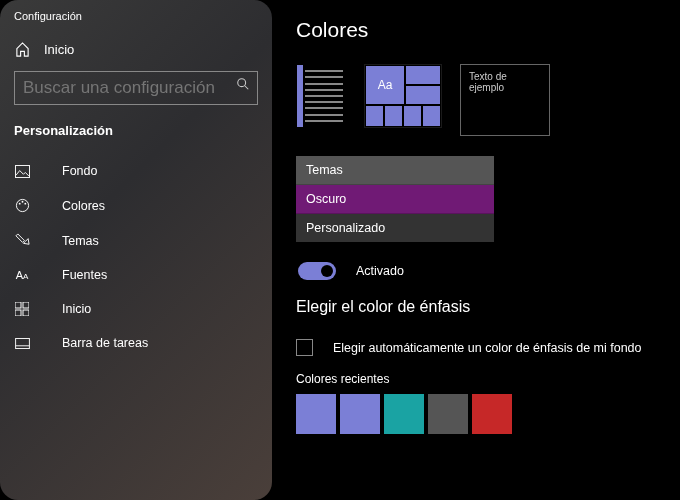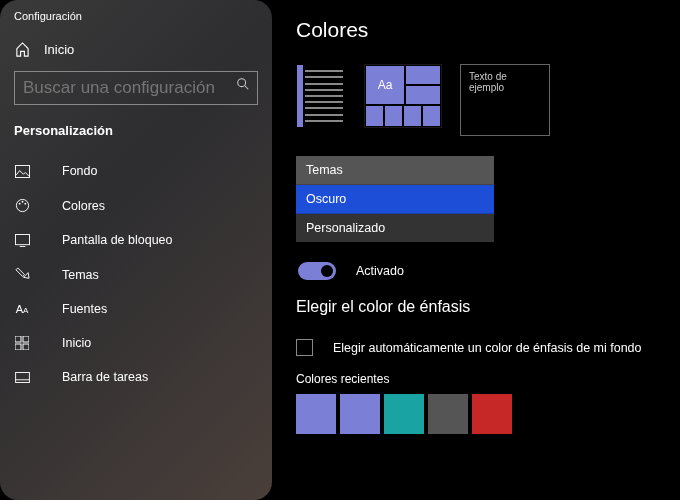--- a/index.html
+++ b/index.html
@@ -33,21 +33,21 @@
   .pv2-right { flex:1; display:flex; flex-direction:column;}
   .pv2-right div{flex:1; border:1px solid #000; background:#7b7fd6;}
   .pv2-bot { height:22px; display:flex;}
   .pv2-bot div{flex:1; border:1px solid #000; background:#7b7fd6;}
   .pv3 { width: 90px; height: 72px; border:1px solid #666; padding:6px 8px; font-size:10px; color:#ccc; }
 
   
   .dropdown { width: 198px; background:#333; margin-bottom: 0px; }
   .dd-item { padding: 7px 10px; font-size: 12.5px; cursor:pointer; border-bottom:1px solid rgba(0,0,0,0.2);}
   .dd-item.highlight { background:#555; }
-  .dd-item.selected { background:#1d4ed8; }
+  .dd-item.selected { background:#701a75; }
   .dd-item:last-child{border-bottom:none;}
   
   .obscured { font-size:12px; color:#777; margin-top:-2px; margin-left:2px; }
 
   
   .toggle-row { display:flex; align-items:center; gap:20px; margin:8px 0 18px 2px; }
   .toggle { width:38px; height:18px; border-radius:10px; background:#7b7fd6; position:relative; cursor:pointer;}
   .toggle-knob { width:12px; height:12px; background:#000; border-radius:50%; position:absolute; top:3px; right:3px;}
   .toggle-label{ font-size:12.5px; }
 
@@ -98,29 +98,20 @@
   <div class="nav-item">
     <span class="nav-icon">
         <svg width="15" height="15" viewBox="0 0 16 16">
           <circle cx="8" cy="8" r="6.5" fill="none" stroke="#fff"></circle>
           <circle cx="5" cy="6" r="1" fill="#fff"></circle>
           <circle cx="8" cy="4" r="1" fill="#fff"></circle>
           <circle cx="11" cy="6" r="1" fill="#fff"></circle>
         </svg>
       </span>
     <span>Colores</span>
-  </div>
-  <div class="nav-item">
-    <span class="nav-icon">
-        <svg width="15" height="13" viewBox="0 0 16 14">
-          <rect x="0.5" y="0.5" width="15" height="11" fill="none" stroke="#fff"></rect>
-          <line x1="5" y1="13.5" x2="11" y2="13.5" stroke="#fff"></line>
-        </svg>
-      </span>
-    <span>Pantalla de bloqueo</span>
   </div>
   <div class="nav-item">
     <span class="nav-icon">
         <svg width="15" height="15" viewBox="0 0 16 16">
           <path d="M3 1 L10 8 L8 10 L1 3 Z M11 9 L14 6 L15 12 L9 11 Z" fill="none" stroke="#fff"></path>
         </svg>
       </span>
     <span>Temas</span>
   </div>
   <div class="nav-item">

